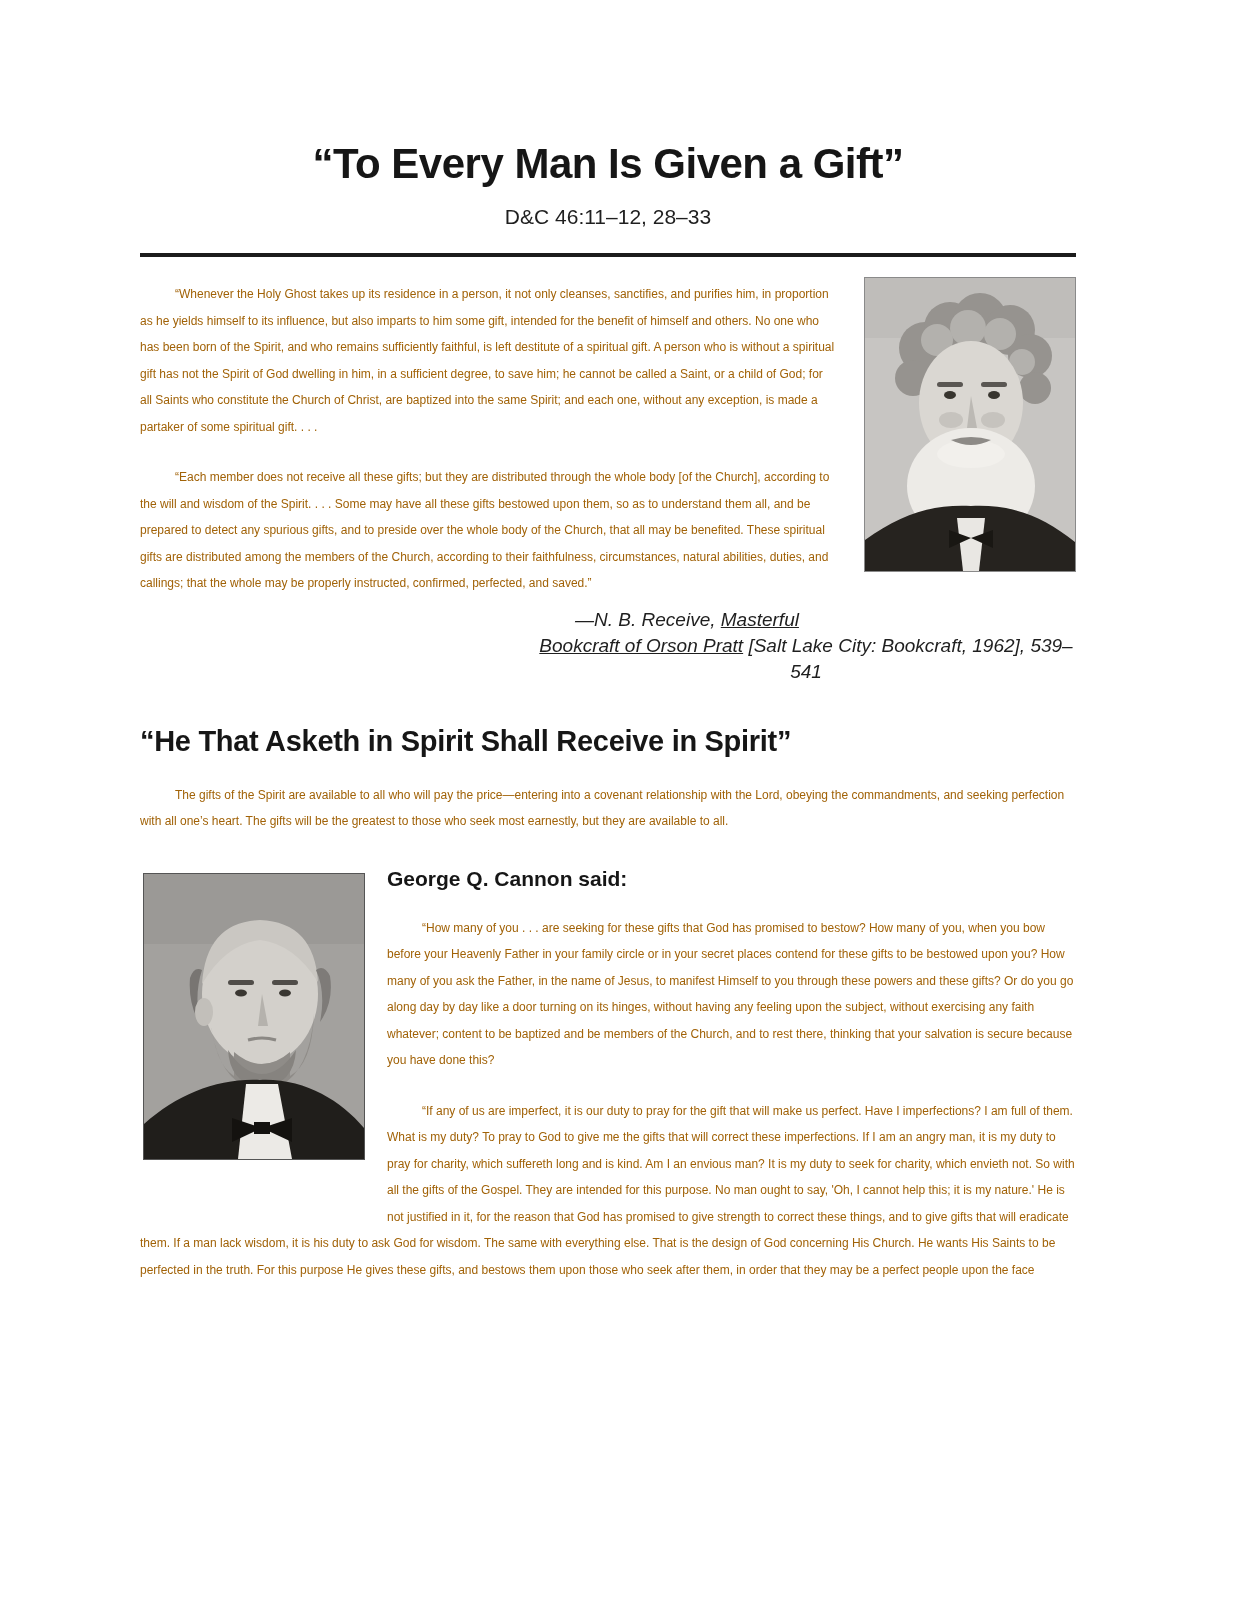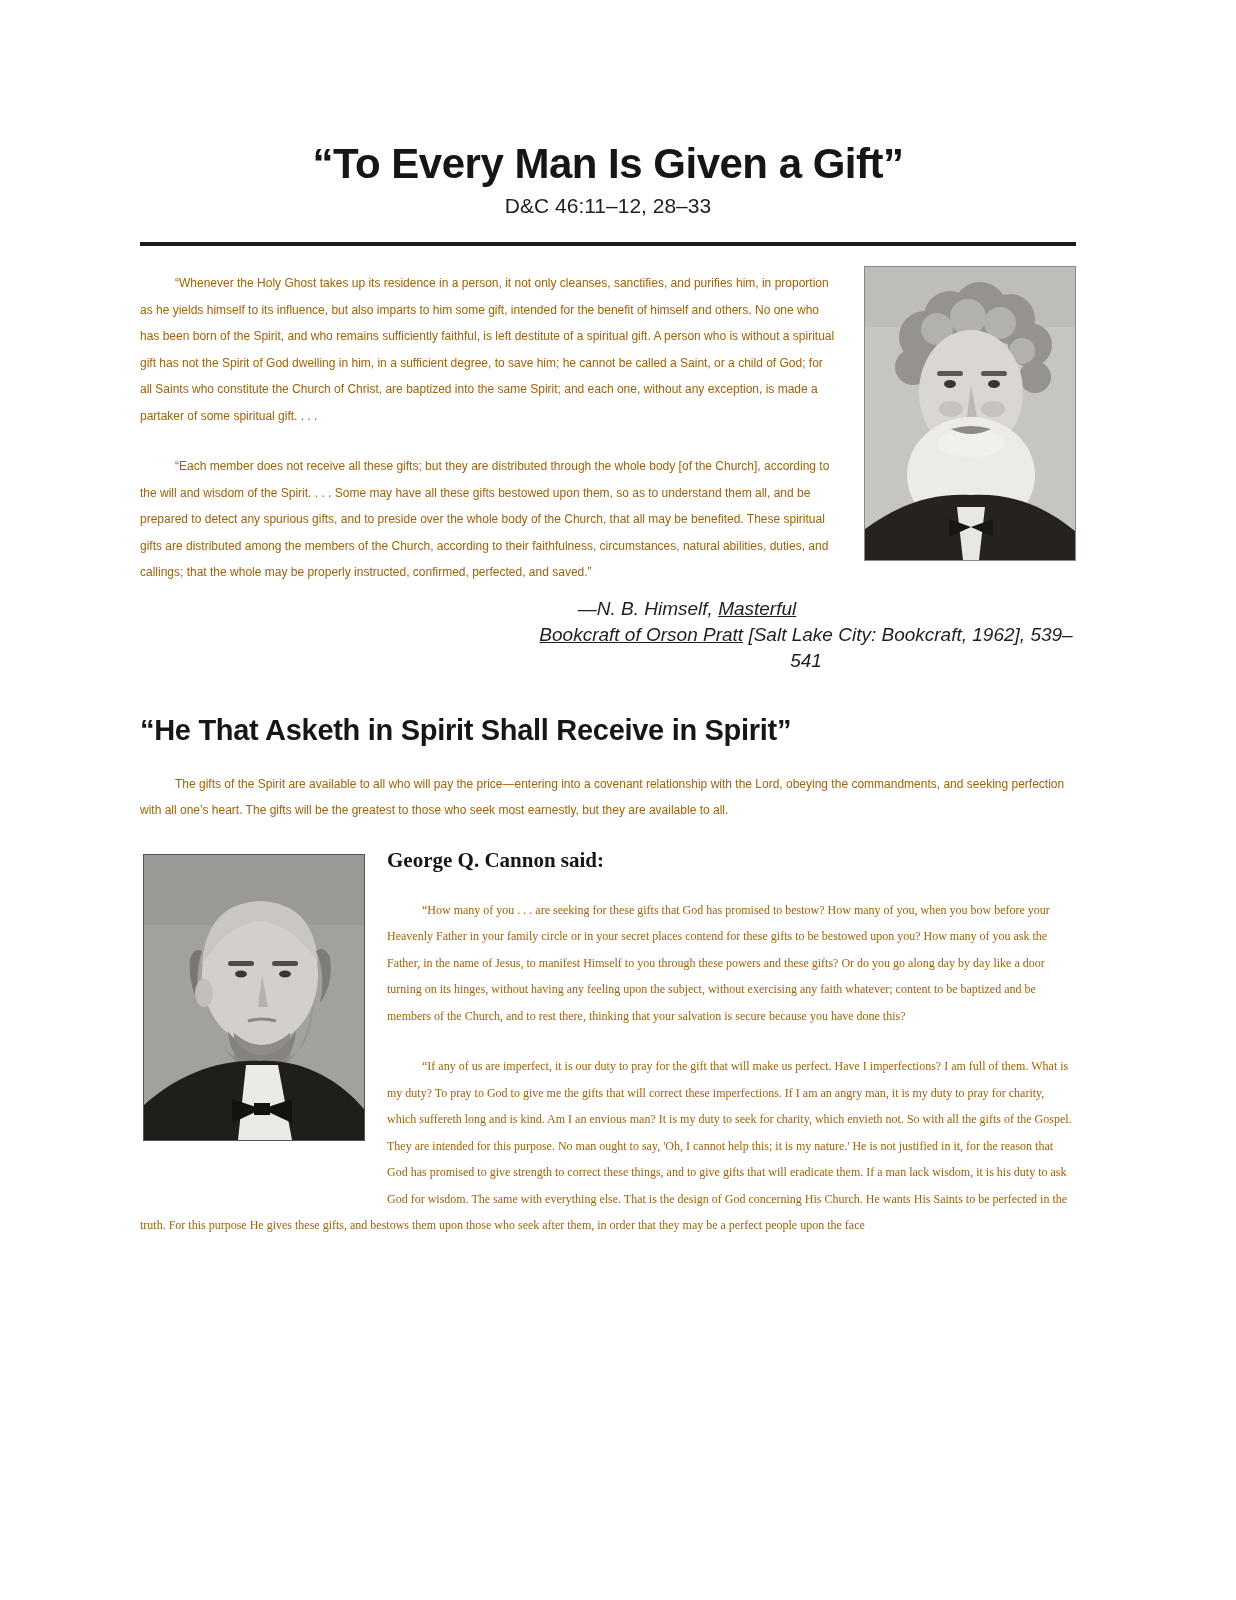--- a/index.html
+++ b/index.html
@@ -15,21 +15,21 @@
   }
   .doc-title{
     margin:0;
     text-align:center;
     font-size:42px;
     font-weight:bold;
     letter-spacing:-0.5px;
     color:#161616;
   }
   .doc-subtitle{
-    margin-top:6px;
+    margin-top:17px;
     text-align:center;
     font-size:21px;
     color:#1f1f1f;
   }
   .rule{
     margin-top:24px;
     border:none;
     border-top:4px solid #1c1c1c;
     height:0;
   }
@@ -76,21 +76,21 @@
     color:#1f1f1f;
   }
   .citation .work{text-decoration:underline;}
   h2.section-heading{
     font-size:29px;
     font-weight:bold;
     margin:40px 0 8px 0;
     color:#161616;
     letter-spacing:-0.3px;
   }
-  .cannon-section{margin-top:24px;font-family:Liberation Serif, serif;}
+  .cannon-section{margin-top:32px;}
   .clear{clear:both;}
 </style>
 </head>
 <body>
 
 <div class="page">
 
   <h1 class="doc-title">“To Every Man Is Given a Gift”</h1>
   <div class="doc-subtitle">D&amp;C 46:11–12, 28–33</div>
   <hr class="rule">
@@ -131,21 +131,21 @@
         <path d="M86 162 Q106 156 126 162 Q106 172 86 162 Z" fill="#8d8a86"></path>
 
         <path d="M0 293 L0 262 C36 236 68 226 106 228 C146 226 178 238 210 264 L210 293 Z" fill="#26231f"></path>
         <path d="M92 240 L120 240 L114 293 L98 293 Z" fill="#e9e7e3"></path>
         <path d="M84 252 L106 260 L84 270 Z" fill="#191713"></path>
         <path d="M128 252 L106 260 L128 270 Z" fill="#191713"></path>
       </svg>
     </figure>
     <p class="body">“Whenever the Holy Ghost takes up its residence in a person, it not only cleanses, sanctifies, and purifies him, in proportion as he yields himself to its influence, but also imparts to him some gift, intended for the benefit of himself and others. No one who has been born of the Spirit, and who remains sufficiently faithful, is left destitute of a spiritual gift. A person who is without a spiritual gift has not the Spirit of God dwelling in him, in a sufficient degree, to save him; he cannot be called a Saint, or a child of God; for all Saints who constitute the Church of Christ, are baptized into the same Spirit; and each one, without any exception, is made a partaker of some spiritual gift. . . .</p>
     <p class="body">“Each member does not receive all these gifts; but they are distributed through the whole body [of the Church], according to the will and wisdom of the Spirit. . . . Some may have all these gifts bestowed upon them, so as to understand them all, and be prepared to detect any spurious gifts, and to preside over the whole body of the Church, that all may be benefited. These spiritual gifts are distributed among the members of the Church, according to their faithfulness, circumstances, natural abilities, duties, and callings; that the whole may be properly instructed, confirmed, perfected, and saved.”</p>
-    <div class="citation"><span>—N. B. Himself, </span><span class="work">Masterful Bookcraft of Orson Pratt</span><span> [Salt Lake City: Bookcraft, 1962], 539–541</span></div>
+    <div class="citation"><span>—N. B. Receive, </span><span class="work">Masterful Bookcraft of Orson Pratt</span><span> [Salt Lake City: Bookcraft, 1962], 539–541</span></div>
     <div class="clear"></div>
   </section>
 
   <h2 class="section-heading">“He That Asketh in Spirit Shall Receive in Spirit”</h2>
   <p class="body">The gifts of the Spirit are available to all who will pay the price—entering into a covenant relationship with the Lord, obeying the commandments, and seeking perfection with all one’s heart. The gifts will be the greatest to those who seek most earnestly, but they are available to all.</p>
 
   <section class="cannon-section">
     <figure class="portrait cannon-figure">
       <svg viewBox="0 0 220 285" xmlns="http://www.w3.org/2000/svg">
         <rect width="220" height="285" fill="#a3a19e"></rect>

